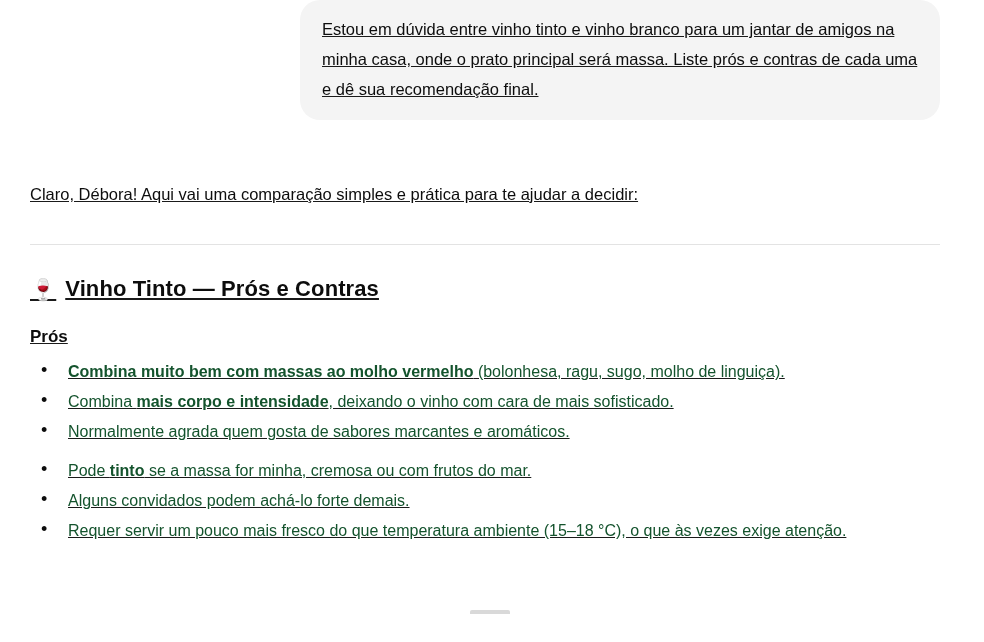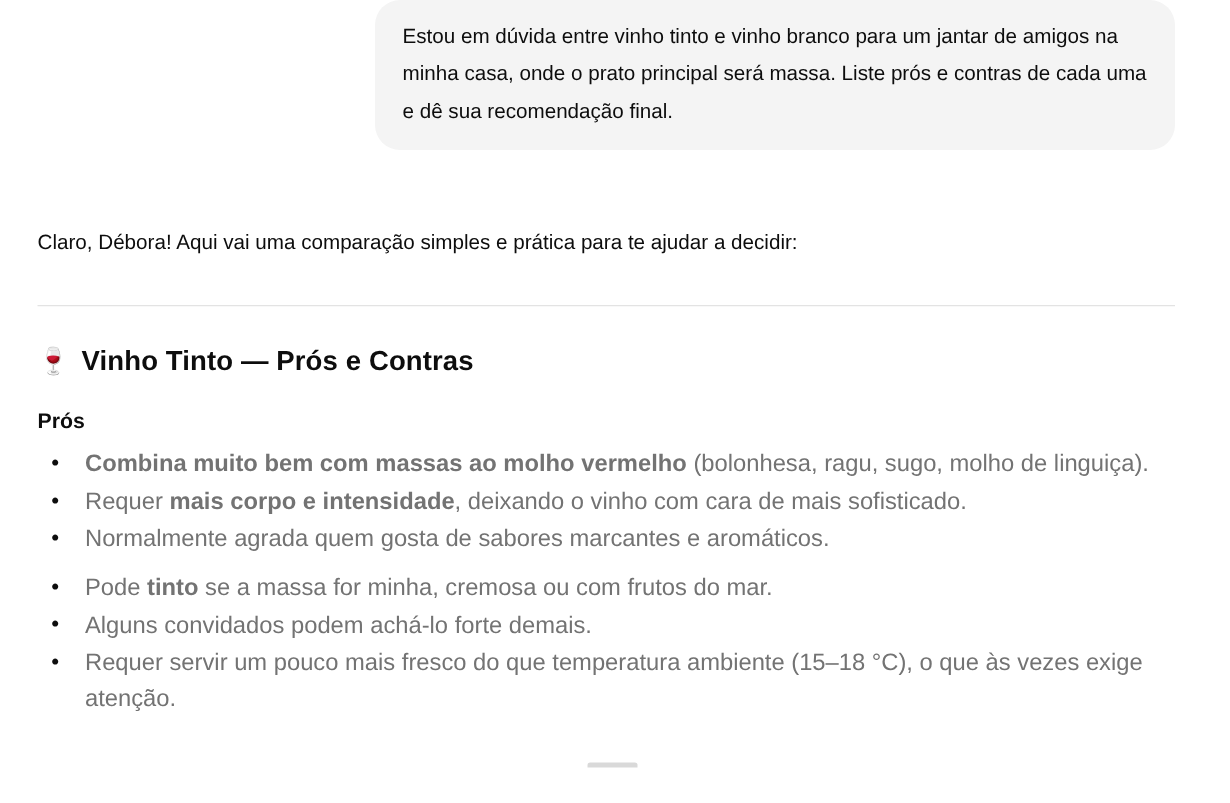--- a/index.html
+++ b/index.html
@@ -14,20 +14,21 @@
     font-family: "Liberation Sans", sans-serif;
     color: #1a1a1a;
     -webkit-font-smoothing: antialiased;
   }
 
   .chat {
     position: relative;
     width: 984px;
     height: 614px;
     box-sizing: border-box;
+    text-decoration: underline;
   }
 
   
   .user-row {
     display: flex;
     justify-content: flex-end;
     padding: 0 44px 0 0;
   }
   .user-bubble {
     background: #f4f4f4;
@@ -82,23 +83,23 @@
   }
 
   ul.bullets {
     list-style: none;
     margin: 10px 0 0 0;
     padding: 0;
   }
   ul.bullets > li {
     position: relative;
     padding-left: 38px;
-    font-size: 19px;
+    font-size: 16px;
     line-height: 29px;
-    color: #737373;
+    color: #14532d;
     margin-bottom: 1px;
   }
   ul.bullets > li::before {
     content: "•";
     position: absolute;
     left: 11px;
     top: -1px;
     font-size: 18px;
     color: #0d0d0d;
   }
@@ -132,21 +133,21 @@
     <div class="divider"></div>
 
     <div id="sections">
         <h2 class="section-title">
           <span class="wine-emoji">🍷</span>
           <span>Vinho Tinto — Prós e Contras</span>
         </h2>
         <h3 class="sub-title">Prós</h3>
         <ul class="bullets">
           <li><b>Combina muito bem com massas ao molho vermelho</b><span> (bolonhesa, ragu, sugo, molho de linguiça).</span></li>
-          <li><span>Requer </span><b>mais corpo e intensidade</b><span>, deixando o vinho com cara de mais sofisticado.</span></li>
+          <li><span>Combina </span><b>mais corpo e intensidade</b><span>, deixando o vinho com cara de mais sofisticado.</span></li>
           <li><span>Normalmente agrada quem gosta de sabores marcantes e aromáticos.</span></li>
         </ul>
         <ul class="bullets">
           <li><span>Pode </span><b>tinto</b><span> se a massa for minha, cremosa ou com frutos do mar.</span></li>
           <li><span>Alguns convidados podem achá-lo forte demais.</span></li>
           <li><span>Requer servir um pouco mais fresco do que temperatura ambiente (15–18 °C), o que às vezes exige atenção.</span></li>
         </ul>
       </div>
 
   </div>

